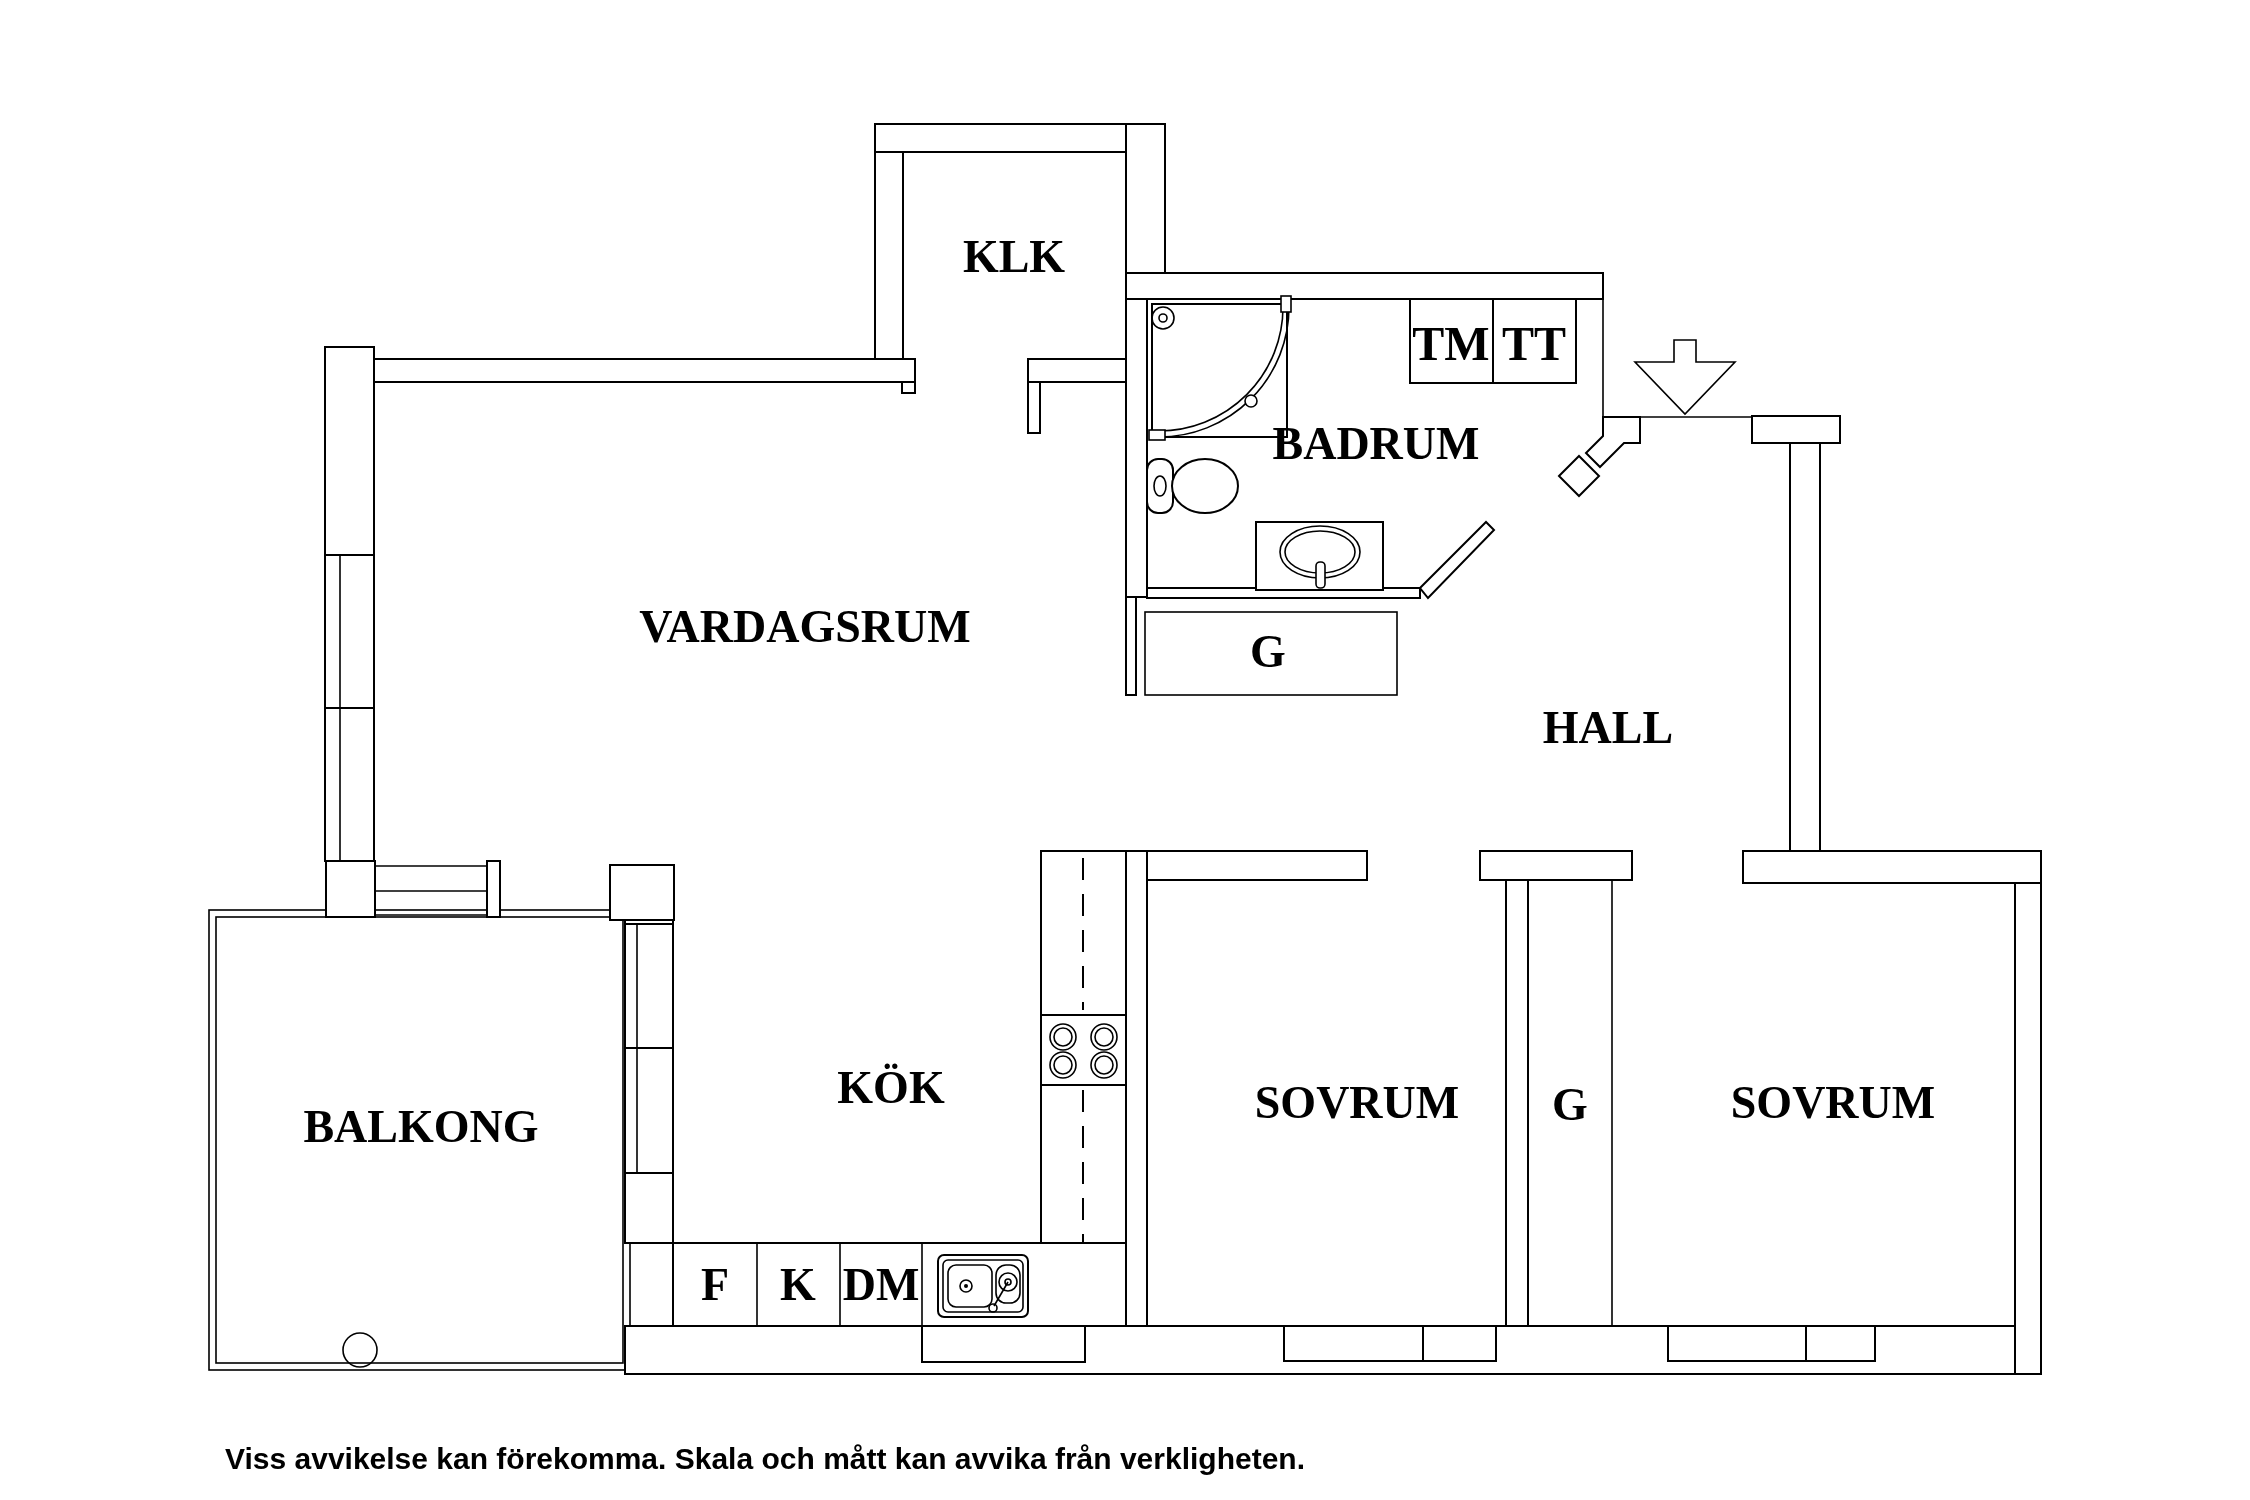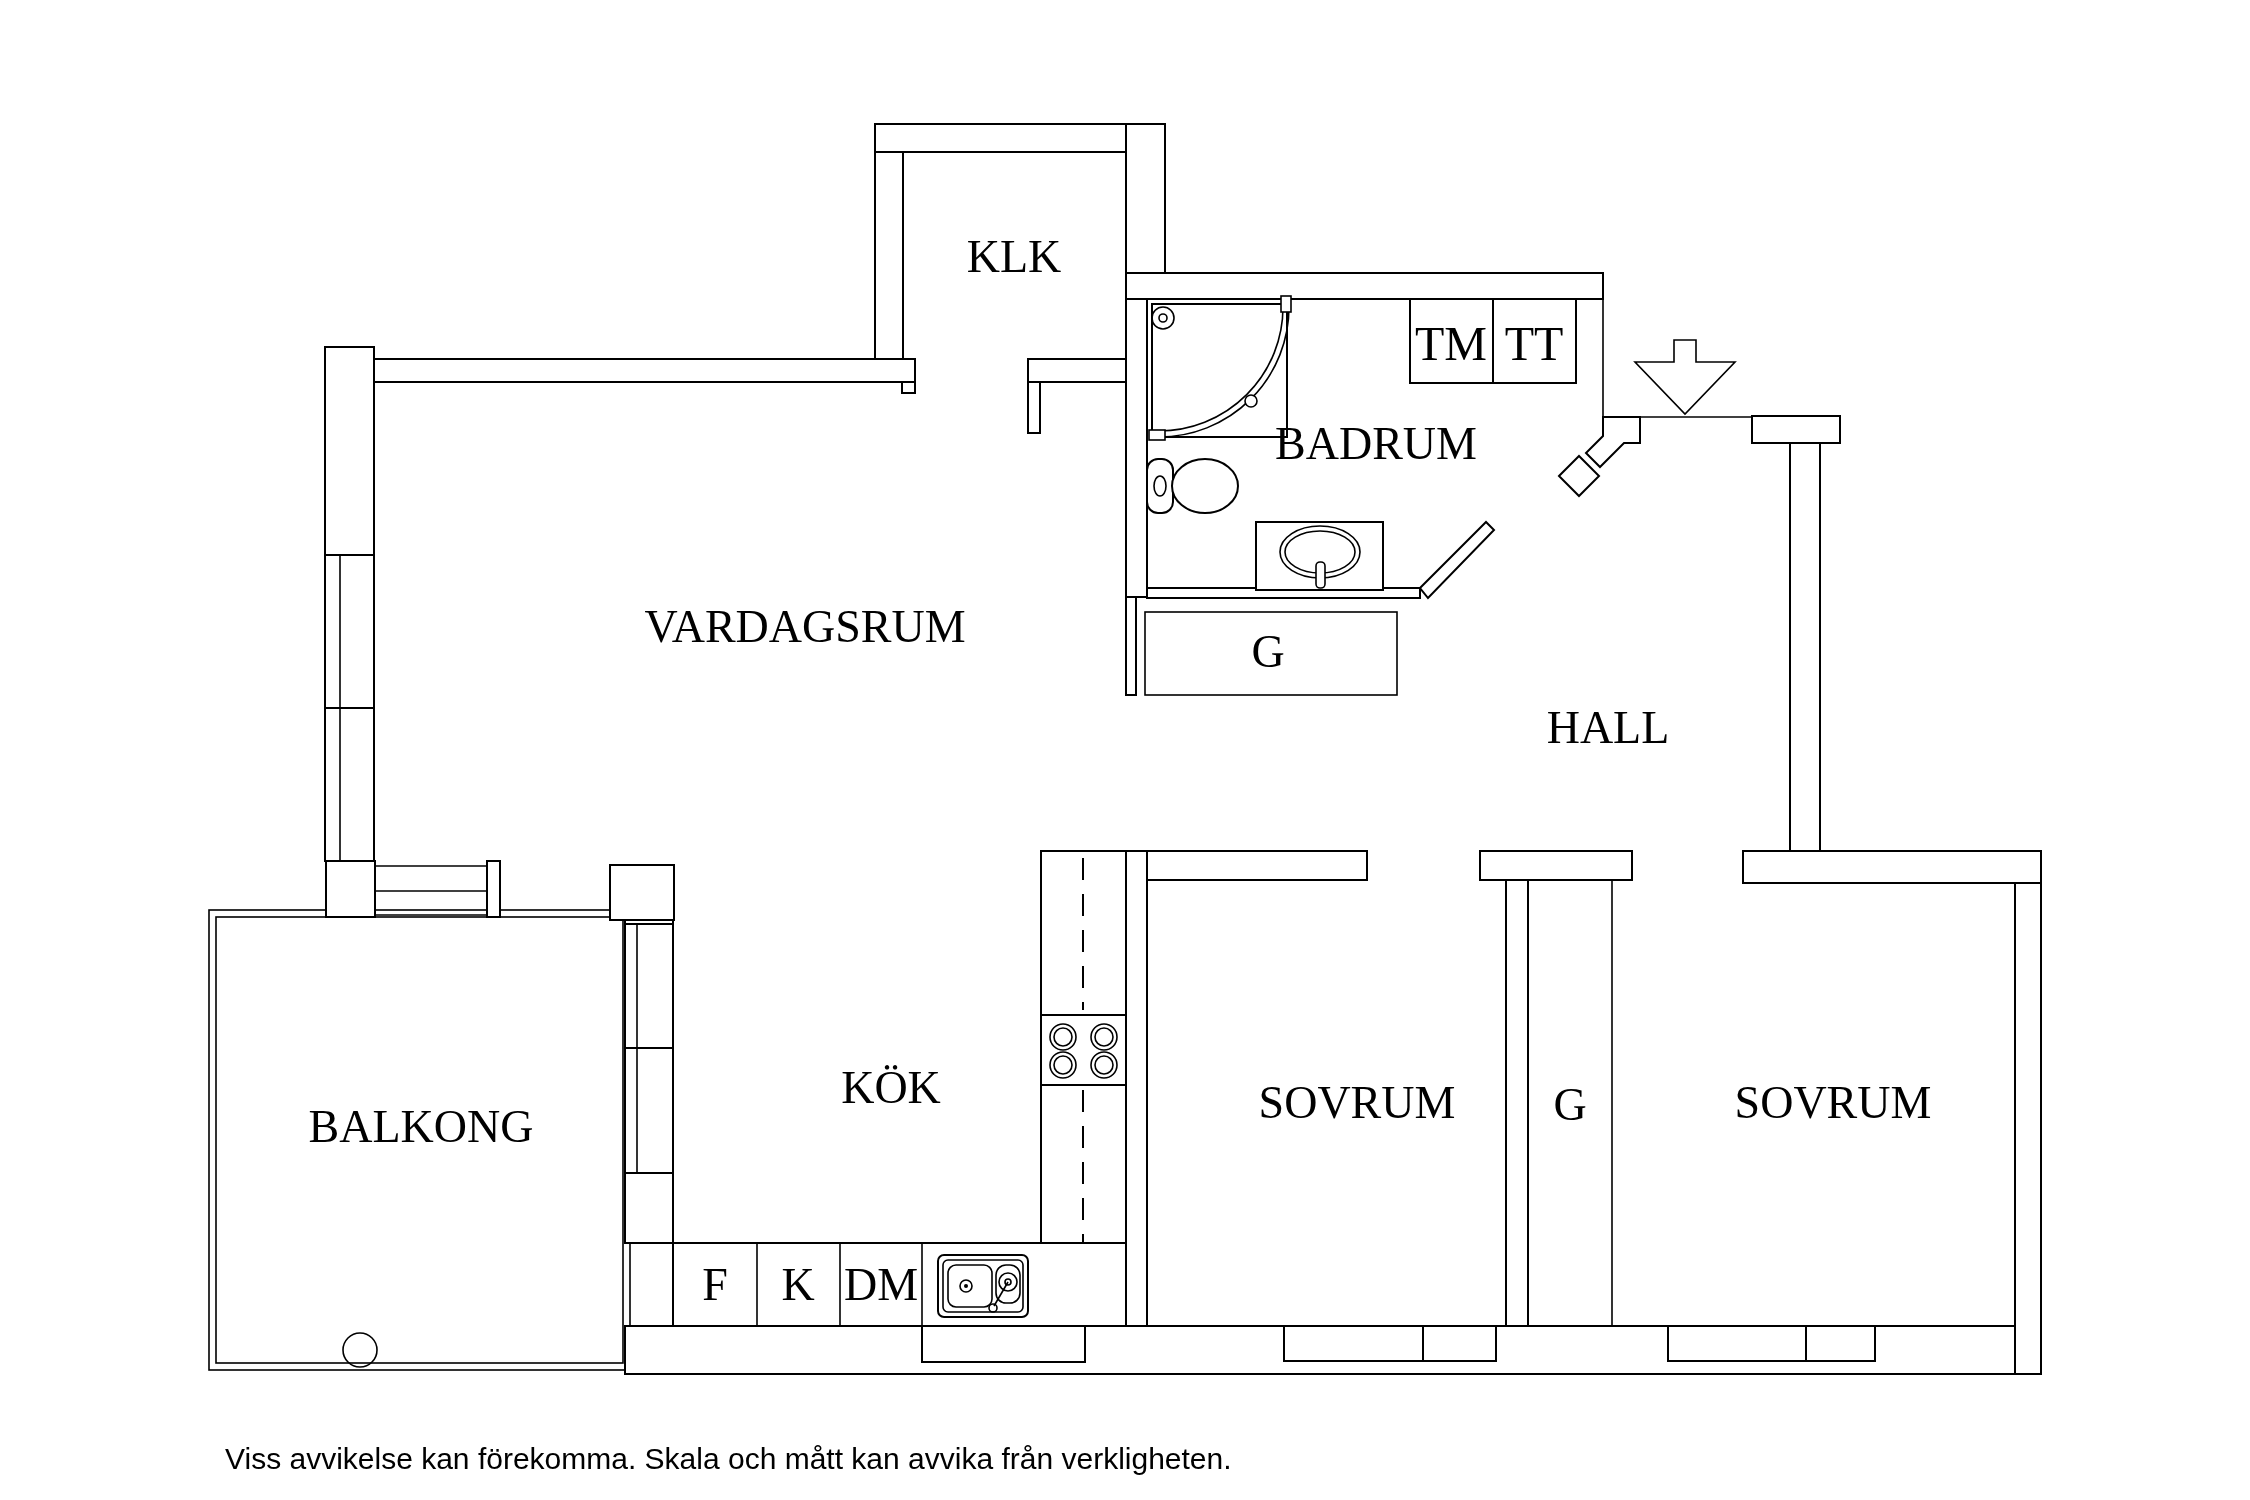--- a/index.html
+++ b/index.html
@@ -1,16 +1,16 @@
 <!DOCTYPE html>
 <html><head>
 <meta charset="utf-8">
 <style>
   html,body{margin:0;padding:0;background:#ffffff;}
-  .stage{position:relative;width:2072px;height:1500px;background:#fff;overflow:hidden;}
+  .stage{position:relative;width:2072px;height:1500px;background:#fff;overflow:hidden;font-weight:bold;}
   svg{display:block;width:2250px;height:1500px;}
   .wall{fill:#ffffff;stroke:#000000;stroke-width:2;}
   .thin{fill:none;stroke:#000000;stroke-width:1.6;}
   .thinf{fill:#ffffff;stroke:#000000;stroke-width:1.6;}
   .fixture{fill:#ffffff;stroke:#000000;stroke-width:2;}
   .roomlabel{font-family:"Liberation Serif","DejaVu Serif",serif;font-size:46px;fill:#000;text-anchor:middle;}
   .applabel{font-family:"Liberation Serif","DejaVu Serif",serif;font-size:46px;fill:#000;text-anchor:middle;}
   .bigapp{font-size:48px;}
   .disclaimer{font-family:"Liberation Sans","DejaVu Sans",sans-serif;font-size:30px;fill:#000;}
   .dash{fill:none;stroke:#000;stroke-width:2;stroke-dasharray:22 14;}

